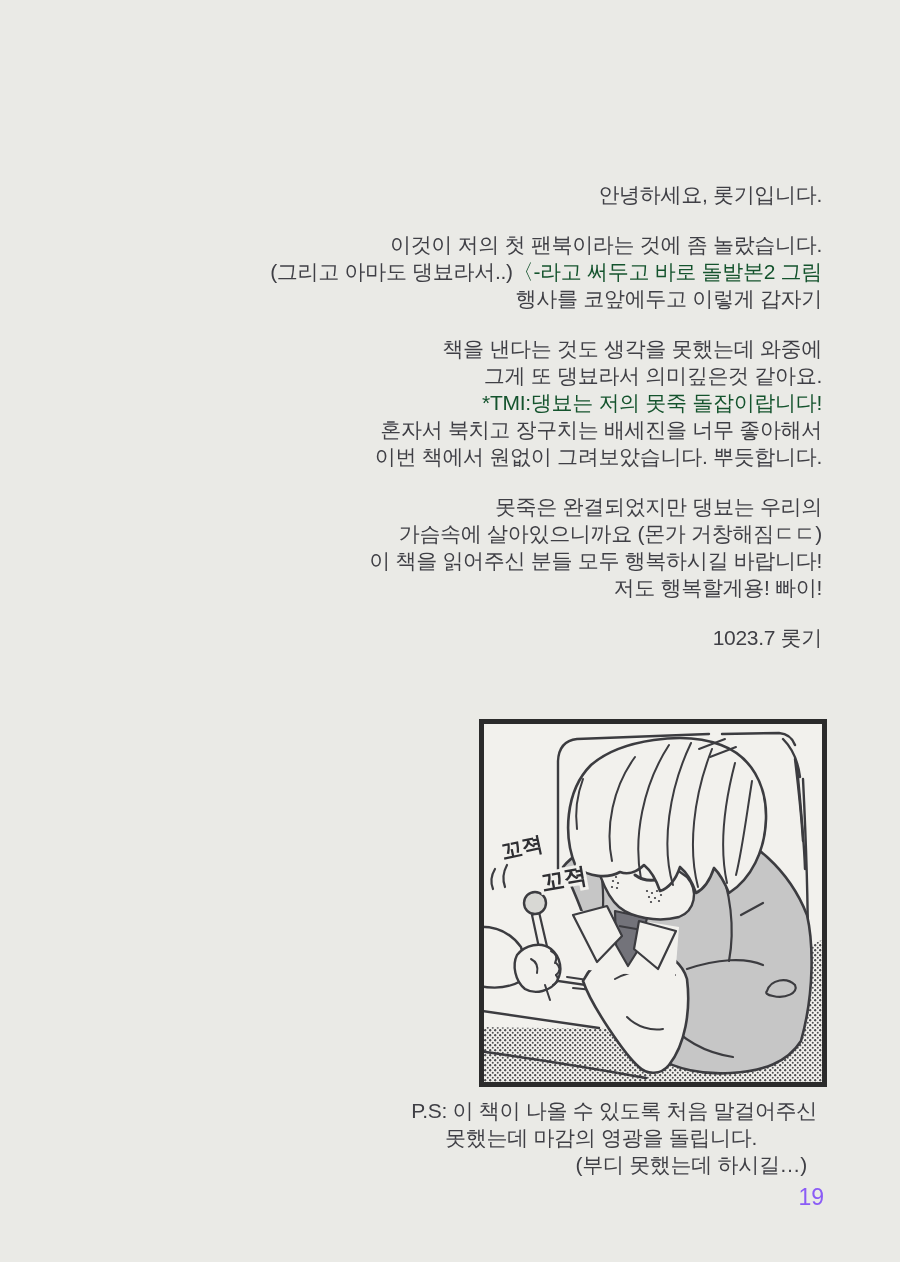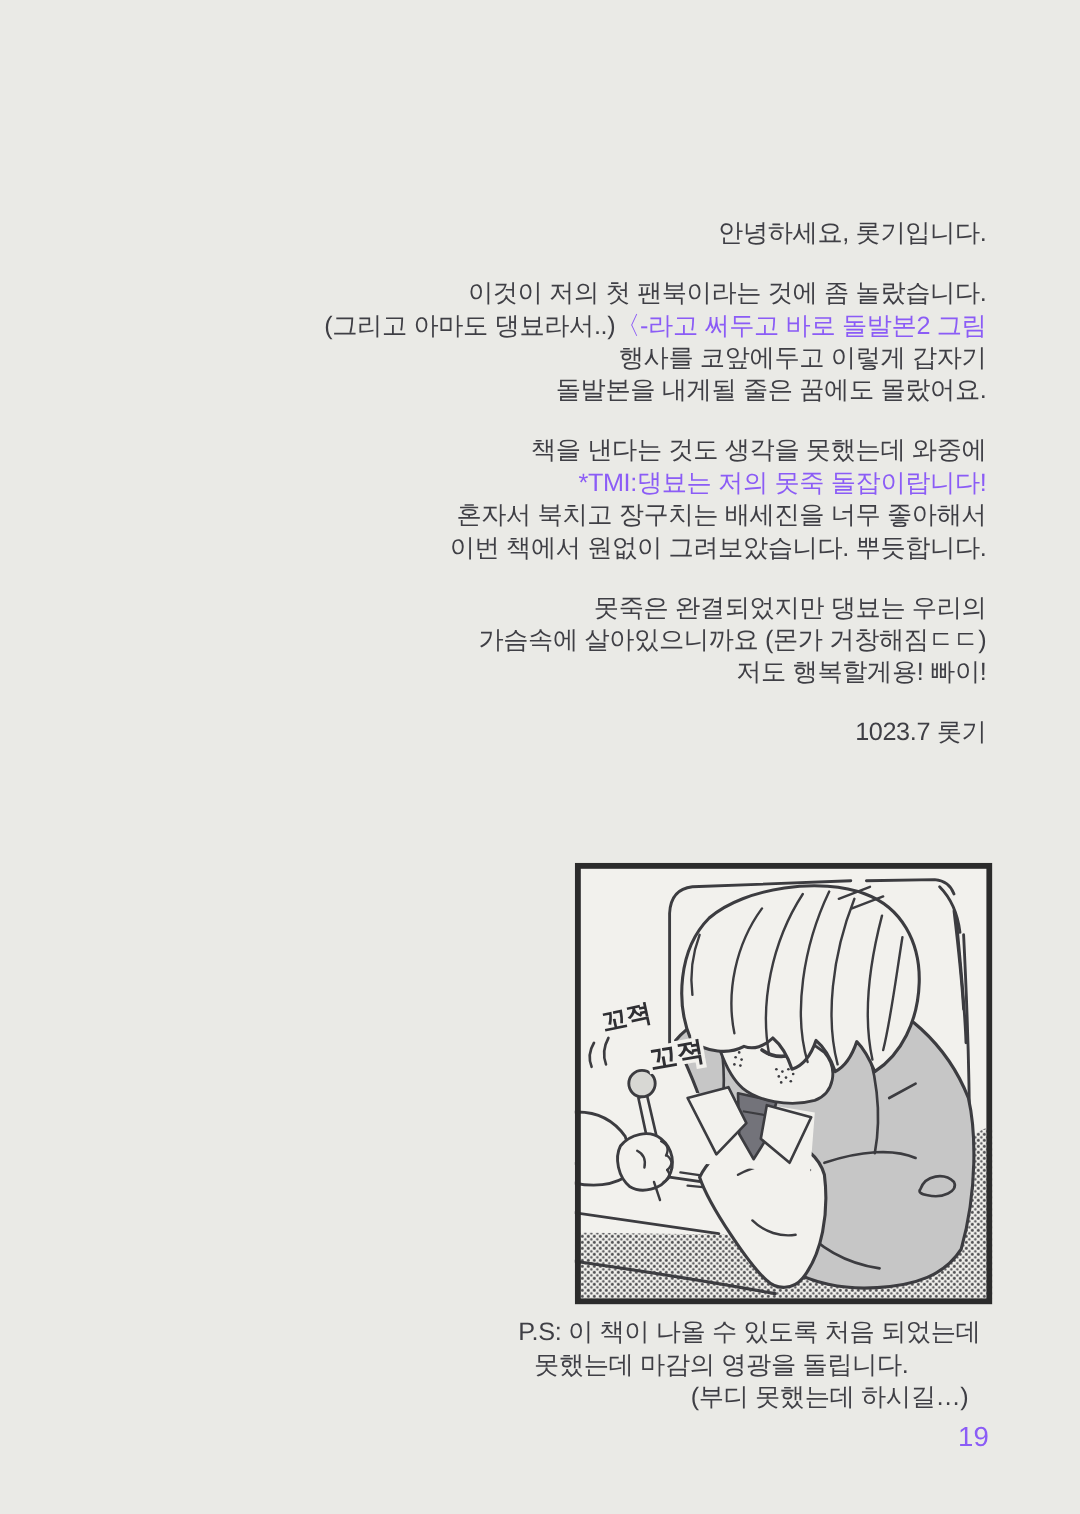--- a/index.html
+++ b/index.html
@@ -9,21 +9,21 @@
     font-family:"Liberation Sans", sans-serif;
   }
   .letter {
     position:absolute; top:181px; right:78px; width:620px;
     text-align:right; font-size:21px; line-height:27px;
     font-weight:500; letter-spacing:-0.3px;
   }
   .letter p { margin:23px 0 0 0; }
   .letter p.first { margin-top:0; }
   .ln { display:block; }
-  .light { color:#8b5cf6; }
+  .light { color:#14532d; }
   .sig { margin-top:23px; }
   .panel { position:absolute; left:479px; top:719px; width:348px; height:368px; }
   .panel svg { display:block; }
   .ps {
     position:absolute; top:1097px; right:83px; width:500px;
     text-align:right; font-size:21px; line-height:27px;
     font-weight:500; letter-spacing:-0.3px;
   }
   .ps .ln2 { display:block; padding-right:60px; }
   .ps .ln3 { display:block; padding-right:10px; }
@@ -44,31 +44,32 @@
 <div class="page">
 
   <div class="letter">
     <p class="first">
       <span class="ln">안녕하세요, 롯기입니다.</span>
     </p>
     <p>
       <span class="ln">이것이 저의 첫 팬북이라는 것에 좀 놀랐습니다.</span>
       <span class="ln"><span>(그리고 아마도 댕뵤라서..)</span><span class="light">〈-라고 써두고 바로 돌발본2 그림</span></span>
       <span class="ln">행사를 코앞에두고 이렇게 갑자기</span>
-      <span class="ln">돌발본을 내게될 줄은 꿈에도 몰랐어요.</span>
     </p>
     <p>
       <span class="ln">책을 낸다는 것도 생각을 못했는데 와중에</span>
+      <span class="ln">그게 또 댕뵤라서 의미깊은것 같아요.</span>
       <span class="ln light">*TMI:댕뵤는 저의 못죽 돌잡이랍니다!</span>
       <span class="ln">혼자서 북치고 장구치는 배세진을 너무 좋아해서</span>
       <span class="ln">이번 책에서 원없이 그려보았습니다. 뿌듯합니다.</span>
     </p>
     <p>
       <span class="ln">못죽은 완결되었지만 댕뵤는 우리의</span>
       <span class="ln">가슴속에 살아있으니까요 (몬가 거창해짐ㄷㄷ)</span>
+      <span class="ln">이 책을 읽어주신 분들 모두 행복하시길 바랍니다!</span>
       <span class="ln">저도 행복할게용! 빠이!</span>
     </p>
     <p class="sig">
       <span class="ln">1023.7 롯기</span>
     </p>
   </div>
 
   <div class="panel">
     <svg viewBox="0 0 348 368" width="348" height="368">
       <defs>
@@ -195,20 +196,20 @@
       </g>
 
       <text class="sfx-text" x="22" y="136" font-size="21" transform="rotate(-12 41 128)">꼬젹</text>
       <text class="sfx-text sfx-halo" x="62" y="168" font-size="23" transform="rotate(-10 83 160)">꼬젹</text>
 
       <rect x="2.5" y="2.5" width="343" height="363" fill="none" stroke="#2b2b2b" stroke-width="5"></rect>
     </svg>
   </div>
 
   <div class="ps">
-    <span class="ln">P.S: 이 책이 나올 수 있도록 처음 되었는데</span>
+    <span class="ln">P.S: 이 책이 나올 수 있도록 처음 말걸어주신</span>
     <span class="ln2">못했는데 마감의 영광을 돌립니다.</span>
     <span class="ln3">(부디 못했는데 하시길…)</span>
   </div>
 
   <div class="pageno">19</div>
 
 </div>
 
 </body></html>

